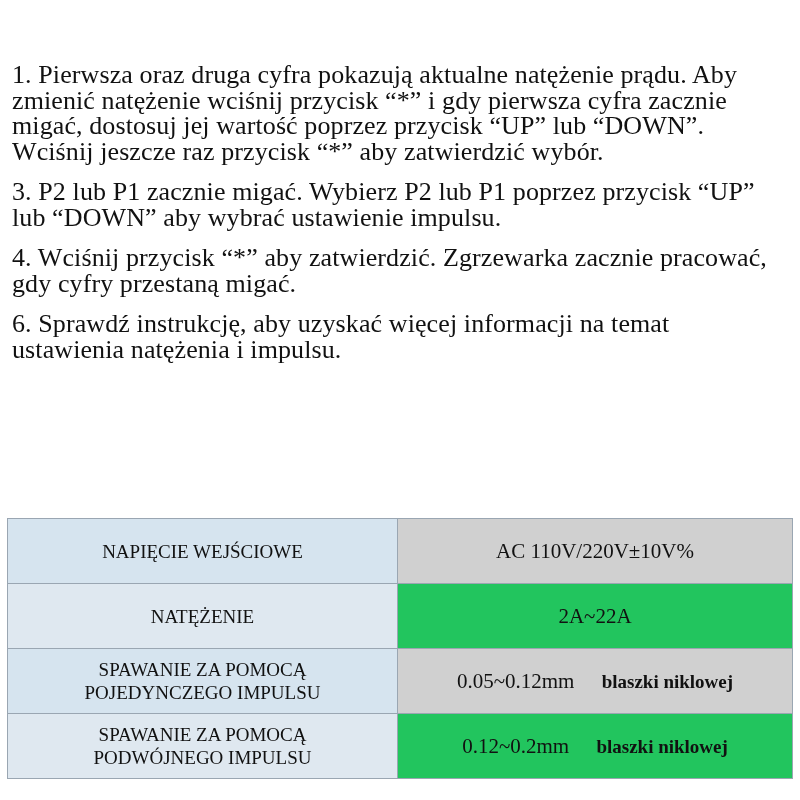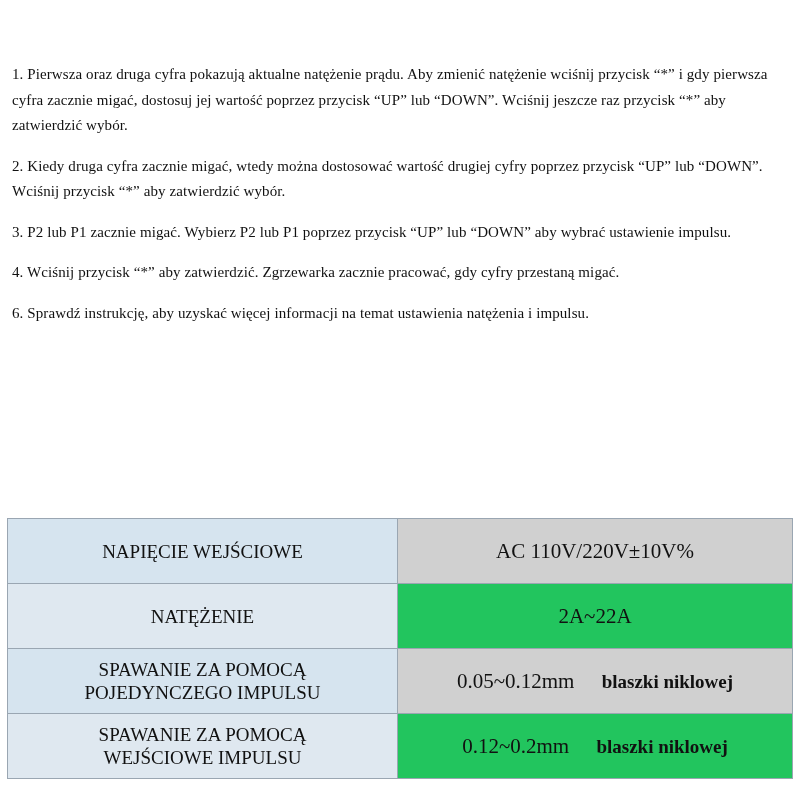--- a/index.html
+++ b/index.html
@@ -18,21 +18,21 @@
     position: relative;
     width: 800px;
     height: 800px;
     box-sizing: border-box;
     padding: 62px 14px 0 12px;
   }
   .instructions {
     display: block;
   }
   .para {
-    font-size: 15px;
+    font-size: 26px;
     line-height: 25.5px;
     margin: 0 0 15px 0;
     text-align: left;
     letter-spacing: 0.1px;
   }
   .para:last-child {
     margin-bottom: 4px;
   }
   .spec-table {
     position: absolute;
@@ -83,21 +83,20 @@
     display: block;
   }
 </style>
 </head>
 <body>
 
 <div class="page">
 
   <div class="instructions">
     <p class="para">1. Pierwsza oraz druga cyfra pokazują aktualne natężenie prądu. Aby zmienić natężenie wciśnij przycisk “*” i gdy pierwsza cyfra zacznie migać, dostosuj jej wartość poprzez przycisk “UP” lub “DOWN”. Wciśnij jeszcze raz przycisk “*” aby zatwierdzić wybór.</p>
-    <p class="para">2. Kiedy druga cyfra zacznie migać, wtedy można dostosować wartość drugiej cyfry poprzez przycisk “UP” lub “DOWN”. Wciśnij przycisk “*” aby zatwierdzić wybór.</p>
     <p class="para">3. P2 lub P1 zacznie migać. Wybierz P2 lub P1 poprzez przycisk “UP” lub “DOWN” aby wybrać ustawienie impulsu.</p>
     <p class="para">4. Wciśnij przycisk “*” aby zatwierdzić. Zgrzewarka zacznie pracować, gdy cyfry przestaną migać.</p>
     <p class="para">6. Sprawdź instrukcję, aby uzyskać więcej informacji na temat ustawienia natężenia i impulsu.</p>
   </div>
 
   <table class="spec-table">
     <tbody>
       <tr>
         <td class="cell-label">
           <span class="label-line">NAPIĘCIE WEJŚCIOWE</span>
@@ -120,21 +119,21 @@
           <span class="label-line">POJEDYNCZEGO IMPULSU</span>
         </td>
         <td class="cell-value">
           <span class="value-main">0.05~0.12mm</span>
           <span class="value-note">blaszki niklowej</span>
         </td>
       </tr>
       <tr class="row-alt">
         <td class="cell-label">
           <span class="label-line">SPAWANIE ZA POMOCĄ</span>
-          <span class="label-line">WEJŚCIOWE IMPULSU</span>
+          <span class="label-line">PODWÓJNEGO IMPULSU</span>
         </td>
         <td class="cell-value">
           <span class="value-main">0.12~0.2mm</span>
           <span class="value-note">blaszki niklowej</span>
         </td>
       </tr>
     </tbody>
   </table>
 
 </div>

